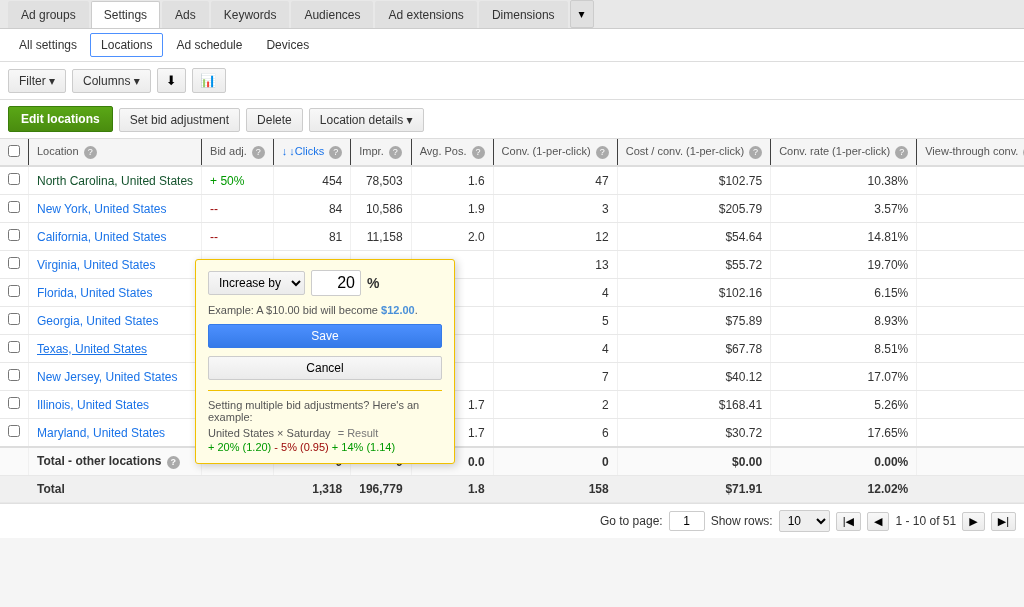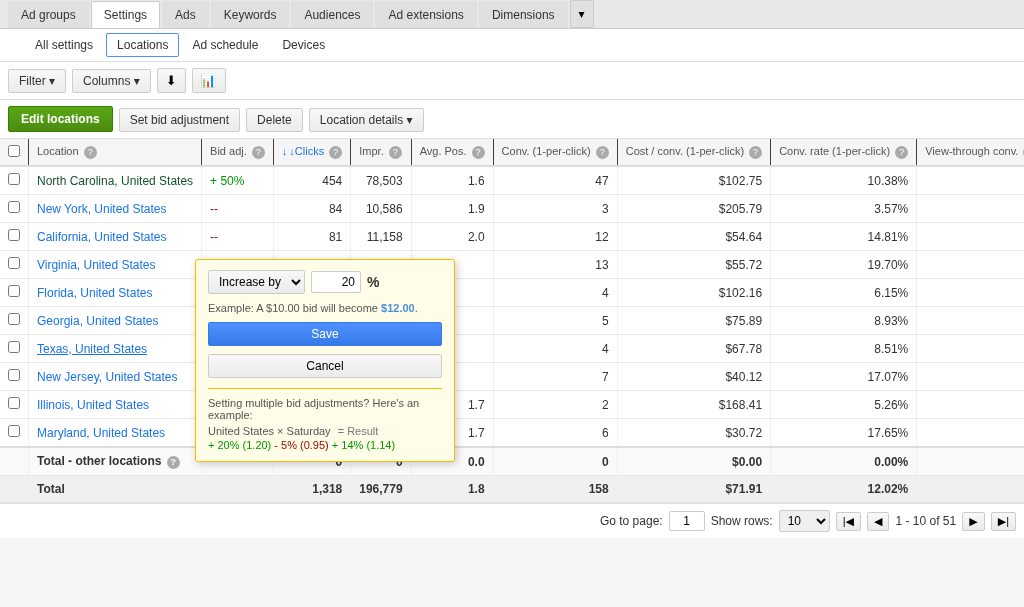--- a/index.html
+++ b/index.html
@@ -37,21 +37,21 @@
       border: 1px solid #ccc;
       border-radius: 2px;
     }
 
     
     .sub-nav {
       display: flex;
       align-items: center;
       background: #fff;
       border-bottom: 1px solid #ddd;
-      padding: 4px 24px;
+      padding: 4px 8px;
       gap: 2px;
     }
     .sub-nav-tab {
       padding: 4px 10px;
       border: 1px solid transparent;
       cursor: pointer;
       font-size: 12px;
       border-radius: 2px;
       color: #333;
     }
@@ -185,21 +185,21 @@
       border-radius: 2px;
       font-size: 12px;
       background: linear-gradient(#f8f8f8, #ebebeb);
       cursor: pointer;
     }
     .popup-input {
       width: 50px;
       padding: 3px 5px;
       border: 1px solid #ccc;
       border-radius: 2px;
-      font-size: 12px;
+      font-size: 16px;
       text-align: right;
     }
     .popup-pct { font-size: 14px; font-weight: bold; }
     .popup-example {
       font-size: 11px;
       color: #555;
       margin-bottom: 8px;
     }
     .popup-example .highlight { color: #4a90d9; font-weight: bold; }
     .popup-btns {

